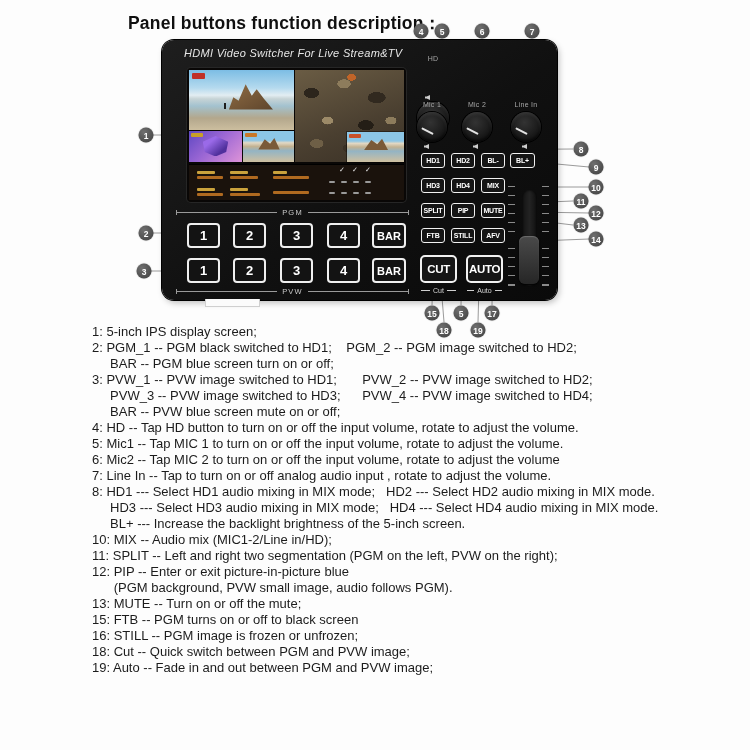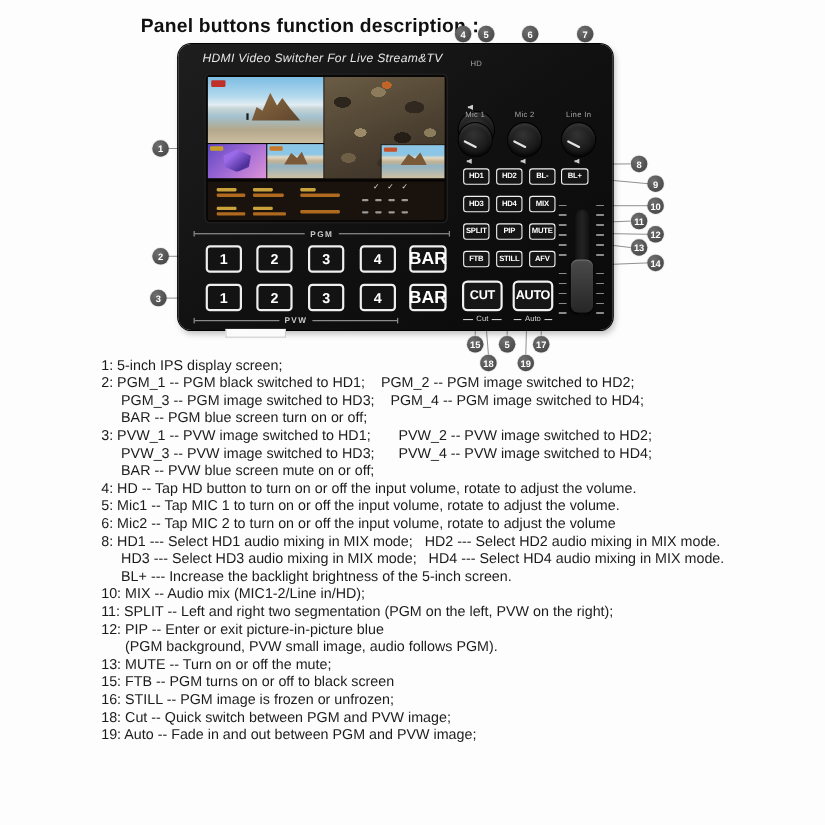--- a/index.html
+++ b/index.html
@@ -79,26 +79,26 @@
     background:linear-gradient(to right,#141414,#232323,#101010); box-shadow:inset 0 0 3px #000; }
   .tbar-handle { position:absolute; left:357px; top:196px; width:20px; height:48px; border-radius:6px;
     background:linear-gradient(to bottom,#4a4a4a,#262626); box-shadow:inset 0 1px 1px rgba(255,255,255,.2), 0 1px 2px #000; }
   .ticks { position:absolute; width:7px;
     background-image:repeating-linear-gradient(to bottom,#8a8a8a 0 1.5px,transparent 1.5px 9px); }
 
   
   .divider { position:absolute; display:flex; align-items:center; color:#c9c9c9; font-size:7.5px; letter-spacing:1.2px; height:8px; }
   .divider .ln { flex:1; height:1px; background:#9a9a9a; }
   .divider .end { width:1px; height:5px; background:#9a9a9a; }
-  .divider .lbl { padding:0 5px;font-weight:bold; }
+  .divider .lbl { padding:0 5px; }
 
   
   .numbtn { position:absolute; width:33px; height:25px; background:#131313; border:2px solid #efefef; border-radius:4px;
     color:#ffffff; font-size:13px; font-weight:700; display:flex; align-items:center; justify-content:center; }
-  .numbtn.bar { font-size:16px; letter-spacing:0; }
+  .numbtn.bar { font-size:11px; letter-spacing:0; }
 
   
   .callout { position:absolute; width:15px; height:15px; border-radius:50%;
     background:radial-gradient(circle at 35% 30%,#6f6f6f,#4d4d4d 70%,#424242);
     color:#ffffff; font-size:8.5px; font-weight:700; display:flex; align-items:center; justify-content:center;
     transform:translate(-50%,-50%); box-shadow:0 0 1px rgba(0,0,0,.5); }
 
   
   .desc { position:absolute; left:92px; top:324px; }
   .dl { font-size:13px; line-height:16px; color:#1c1c1c; white-space:pre; }
@@ -251,21 +251,21 @@
     <div class="numbtn" style="left:118px;top:183px">3</div>
     <div class="numbtn" style="left:165px;top:183px">4</div>
     <div class="numbtn bar" style="left:210px;top:183px;width:34px">BAR</div>
 
     <div class="numbtn" style="left:25px;top:218px">1</div>
     <div class="numbtn" style="left:71px;top:218px">2</div>
     <div class="numbtn" style="left:118px;top:218px">3</div>
     <div class="numbtn" style="left:165px;top:218px">4</div>
     <div class="numbtn bar" style="left:210px;top:218px;width:34px">BAR</div>
 
-    <div class="divider" style="left:14px;top:247px;width:186px">
+    <div class="divider" style="left:14px;top:247px;width:233px">
       <span class="end"></span>
         <span class="ln"></span>
         <span class="lbl">PVW</span>
         <span class="ln"></span>
         <span class="end"></span>
     </div>
   </div>
 
   <div class="panel-foot"></div>
 
@@ -285,28 +285,28 @@
   <div class="callout" style="left:596px;top:239px">14</div>
   <div class="callout" style="left:432px;top:313px">15</div>
   <div class="callout" style="left:461px;top:313px">5</div>
   <div class="callout" style="left:492px;top:313px">17</div>
   <div class="callout" style="left:444px;top:330px">18</div>
   <div class="callout" style="left:478px;top:330px">19</div>
 
   <div class="desc">
     <div class="dl">1: 5-inch IPS display screen;</div>
     <div class="dl">2: PGM_1 -- PGM black switched to HD1;    PGM_2 -- PGM image switched to HD2;</div>
-    <div class="dl">     PGM_3 -- PGM image switched to HD3;    PGM_4 -- PGM image switched to HD4;</div>
     <div class="dl">     BAR -- PGM blue screen turn on or off;</div>
     <div class="dl">3: PVW_1 -- PVW image switched to HD1;       PVW_2 -- PVW image switched to HD2;</div>
     <div class="dl">     PVW_3 -- PVW image switched to HD3;      PVW_4 -- PVW image switched to HD4;</div>
     <div class="dl">     BAR -- PVW blue screen mute on or off;</div>
     <div class="dl">4: HD -- Tap HD button to turn on or off the input volume, rotate to adjust the volume.</div>
     <div class="dl">5: Mic1 -- Tap MIC 1 to turn on or off the input volume, rotate to adjust the volume.</div>
     <div class="dl">6: Mic2 -- Tap MIC 2 to turn on or off the input volume, rotate to adjust the volume</div>
+    <div class="dl">7: Line In -- Tap to turn on or off analog audio input , rotate to adjust the volume.</div>
     <div class="dl">8: HD1 --- Select HD1 audio mixing in MIX mode;   HD2 --- Select HD2 audio mixing in MIX mode.</div>
     <div class="dl">     HD3 --- Select HD3 audio mixing in MIX mode;   HD4 --- Select HD4 audio mixing in MIX mode.</div>
     <div class="dl">     BL+ --- Increase the backlight brightness of the 5-inch screen.</div>
     <div class="dl">10: MIX -- Audio mix (MIC1-2/Line in/HD);</div>
     <div class="dl">11: SPLIT -- Left and right two segmentation (PGM on the left, PVW on the right);</div>
     <div class="dl">12: PIP -- Enter or exit picture-in-picture blue</div>
     <div class="dl">      (PGM background, PVW small image, audio follows PGM).</div>
     <div class="dl">13: MUTE -- Turn on or off the mute;</div>
     <div class="dl">15: FTB -- PGM turns on or off to black screen</div>
     <div class="dl">16: STILL -- PGM image is frozen or unfrozen;</div>

